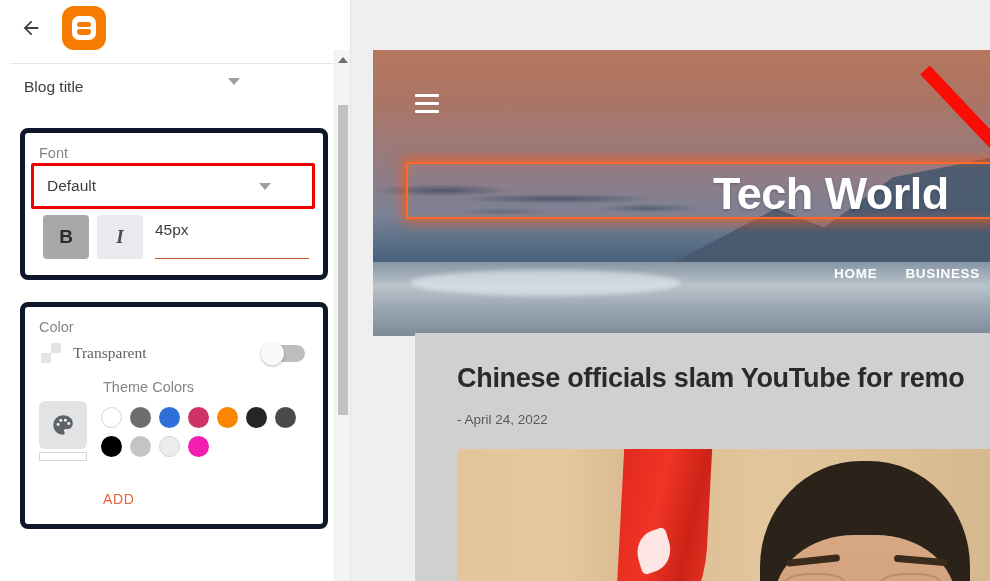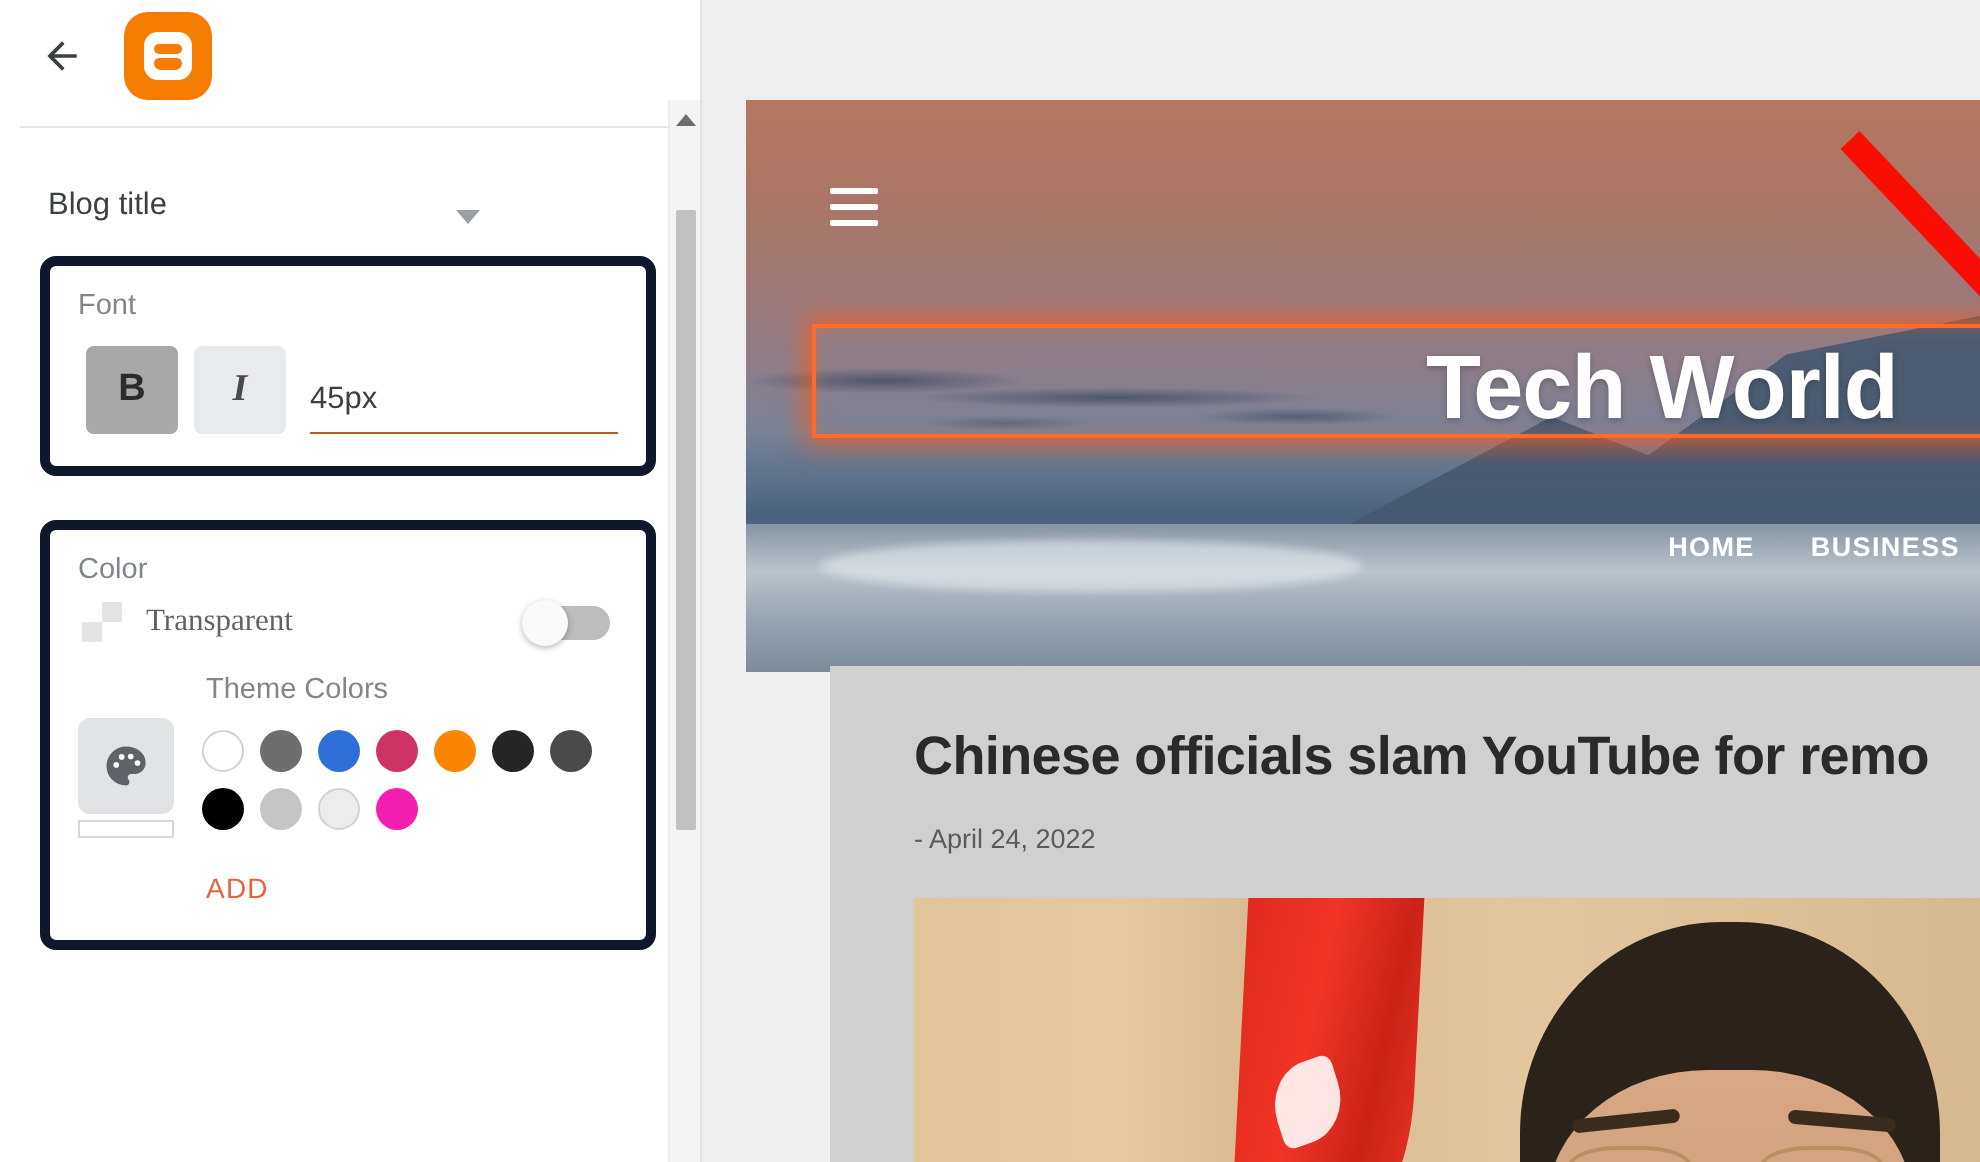--- a/index.html
+++ b/index.html
@@ -53,21 +53,21 @@
     cursor: pointer;
   }
   .section-header .title { font-size: 15px; color: #5f6368; letter-spacing: .1px;}
   .chev-up {
     width: 13px; height: 13px; border-left: 2px solid #9aa0a6; border-top: 2px solid #9aa0a6;
     transform: rotate(45deg); margin-top: 4px;
   }
 
   .select-row {
     margin: 14px 14px 0 24px; height: 34px;
-    display: flex; align-items: flex-end; justify-content: space-between;
+    display: flex; align-items: flex-start; justify-content: space-between;
     cursor: pointer;
   }
   .select-row .label { font-size: 15.5px; color: #3c4043; }
   .caret-down {
     width: 0; height: 0; border-left: 6px solid transparent; border-right: 6px solid transparent;
     border-top: 7px solid #9aa0a6; margin-right: 96px;
   }
 
   .card {
     margin: 16px 22px 0 20px;
@@ -92,21 +92,21 @@
   .font-controls { display: flex; align-items: flex-end; gap: 8px; margin-top: 12px; padding-left: 4px; }
   .tog {
     width: 46px; height: 44px; border-radius: 4px;
     display: flex; align-items: center; justify-content: center;
     font-size: 19px; cursor: pointer; color: #3c4043;
   }
   .tog.bold { background: #a8a8a8; font-weight: bold; color: #2b2b2b; }
   .tog.ital { background: #e8eaed; font-style: italic; font-family: "Liberation Serif", serif; font-weight: bold; color: #4a4a4a;}
   .size-field {
     flex: 1; margin-left: 4px; border-bottom: 1.6px solid #bf5b21;
-    padding-bottom: 7px; cursor: text;
+    padding-bottom: 19px; cursor: text;
   }
   .size-field .sv { font-size: 15.5px; color: #3c4043; }
 
   
   .transparent-row { display: flex; align-items: center; margin-top: 4px; padding-left: 2px; font-family: Liberation Serif, serif; }
   .checker {
     width: 20px; height: 20px; position: relative; margin-right: 12px; flex: 0 0 20px;
   }
   .checker i {
     position: absolute; width: 10px; height: 10px; background: #e4e4e4; display: block;
@@ -133,21 +133,21 @@
   .palette-current {
     width: 48px; height: 9px; background: #ffffff; border: 1px solid #d8d8d8;
     margin-top: 3px;
   }
   .swatch-grid { display: flex; flex-wrap: wrap; gap: 8px; width: 224px; padding-top: 6px;}
   .swatch {
     width: 21px; height: 21px; border-radius: 50%; cursor: pointer;
   }
   .swatch.outline { border: 1px solid #d2d2d2; }
   .add-btn {
-    margin: 17px 0 0 64px; font-size: 14px; color: #e8633a;
+    margin: 30px 0 0 64px; font-size: 14px; color: #e8633a;
     letter-spacing: .6px; cursor: pointer; display: inline-block;
   }
 
   
   .scroll-col {
     position: absolute; right: 0; top: 50px; width: 16px; height: 531px;
     background: #f4f4f4; border-left: 1px solid #ececec;
   }
   .scroll-up {
     width: 0; height: 0; margin: 7px auto 0 auto;
@@ -296,20 +296,27 @@
 
 
     <div class="select-row">
       <span class="label">Blog title</span>
       <span class="caret-down"></span>
     </div>
 
     <div class="card">
       <div class="card-label">Font</div>
 
+      <div class="font-select-wrap">
+        <div class="font-select">
+          <span class="val">Default</span>
+          <span style="width:0;height:0;border-left:6px solid transparent;border-right:6px solid transparent;border-top:7px solid #9aa0a6;margin-right:26px;"></span>
+        </div>
+        <div class="red-box"></div>
+      </div>
 
       <div class="font-controls">
         <div class="tog bold">B</div>
         <div class="tog ital">I</div>
         <div class="size-field">
           <span class="sv">45px</span>
         </div>
       </div>
     </div>
 

